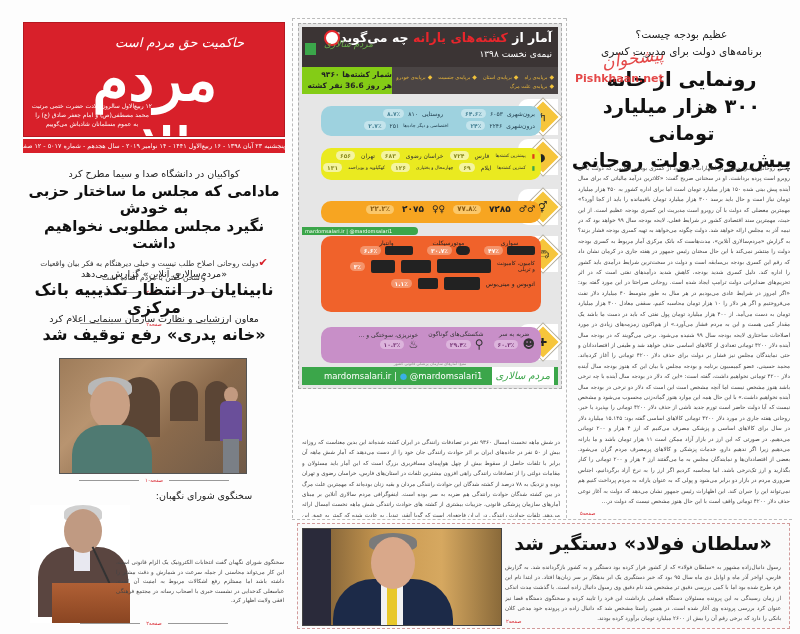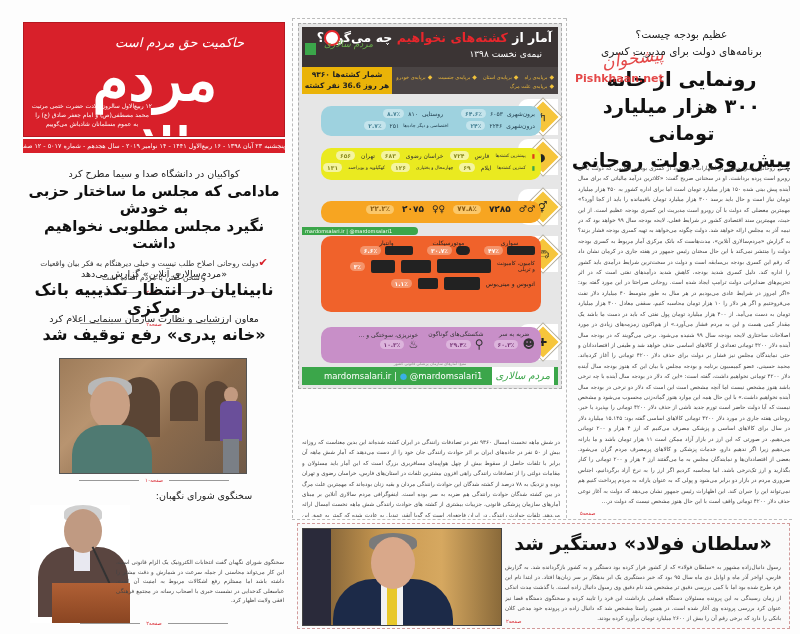--- a/index.html
+++ b/index.html
@@ -69,27 +69,27 @@
   .photo2 .mic { position: absolute; left: 70px; top: 40px; width: 2px; height: 40px; background: #333; transform: rotate(-25deg); }
 
   
   .infobox {
     position: absolute; left: 298px; top: 23px; width: 264px; height: 366px;
     border: 1px dashed #aaa; background: #e6e6e6; padding: 2px;
   }
   .ig-head { position: absolute; left: 3px; top: 3px; right: 3px; height: 40px; background: #3b3434; }
   .ig-head .title { position: absolute; right: 6px; top: 3px; color: #fff; font-weight: bold; font-size: 12.5px; }
   .ig-head .title .hl { color: #e8262c; }
-  .ig-head .sub { position: absolute; right: 16px; top: 22px; color: #fff; font-size: 9px; }
+  .ig-head .sub { position: absolute; right: 6px; top: 22px; color: #fff; font-size: 9px; }
   .ig-head .brand { position: absolute; left: 22px; top: 12px; color: #6ab04c; font-size: 9px; font-family: "DejaVu Serif", serif; font-style: italic; }
   .ig-head .green-sq { position: absolute; left: 3px; top: 16px; width: 11px; height: 12px; background: #3ba64a; }
   .ig-head .stamp { position: absolute; left: 22px; top: 3px; width: 16px; height: 16px; border-radius: 50%; border: 2px solid #e8262c; background: #fff; }
 
   .ig-stats { position: absolute; left: 3px; top: 43px; right: 3px; height: 27px; display: flex; }
-  .ig-stats .redblk { width: 90px; background: #eab308; color: #222; font-weight: bold; font-size: 7.5px; text-align: center; padding-top: 2px; line-height: 11px; }
+  .ig-stats .redblk { width: 90px; background: #84cc16; color: #222; font-weight: bold; font-size: 7.5px; padding-top: 2px; line-height: 11px; }
   .ig-stats .legend { flex: 1; background: #4a4444; color: #e6b43a; font-size: 5px; padding: 3px 4px; display: flex; flex-wrap: wrap; gap: 2px 6px; justify-content: flex-start; align-content: center; }
   .ig-stats .legend span::before { content: "◆ "; color: #f1c23b; font-size: 6px; }
 
   .ig-panel { position: absolute; left: 22px; width: 220px; border-radius: 10px; padding: 3px 6px; font-size: 6px; }
   .sign {
     position: absolute; right: 5px; width: 26px; height: 26px; transform: rotate(45deg);
     background: #f6c53b; border: 2px solid #fff; box-shadow: 0 0 0 1px #aaa;
     display: flex; align-items: center; justify-content: center;
   }
   .sign span { transform: rotate(-45deg); font-size: 11px; color: #222; }
@@ -233,21 +233,21 @@
 
   <div class="vdash" style="left:292px;top:18px;height:500px;"></div>
   <div class="vdash" style="left:566px;top:18px;height:500px;"></div>
   <div class="hdash" style="left:292px;top:18px;width:274px;"></div>
   <div class="hdash" style="left:292px;top:519px;width:500px;"></div>
 
   <div class="infobox">
     <div class="ig-head">
       <div class="title">
         <span>آمار از</span>
-        <span class="hl">کشته‌های نخواهیم</span>
+        <span class="hl">کشته‌های یارانه</span>
         <span>چه می‌گوید؟</span>
       </div>
       <div class="sub">نیمه‌ی نخست ۱۳۹۸</div>
       <div class="stamp"></div>
       <div class="brand">مردم سالاری</div>
       <div class="green-sq"></div>
     </div>
 
     <div class="ig-stats">
       <div class="legend">

